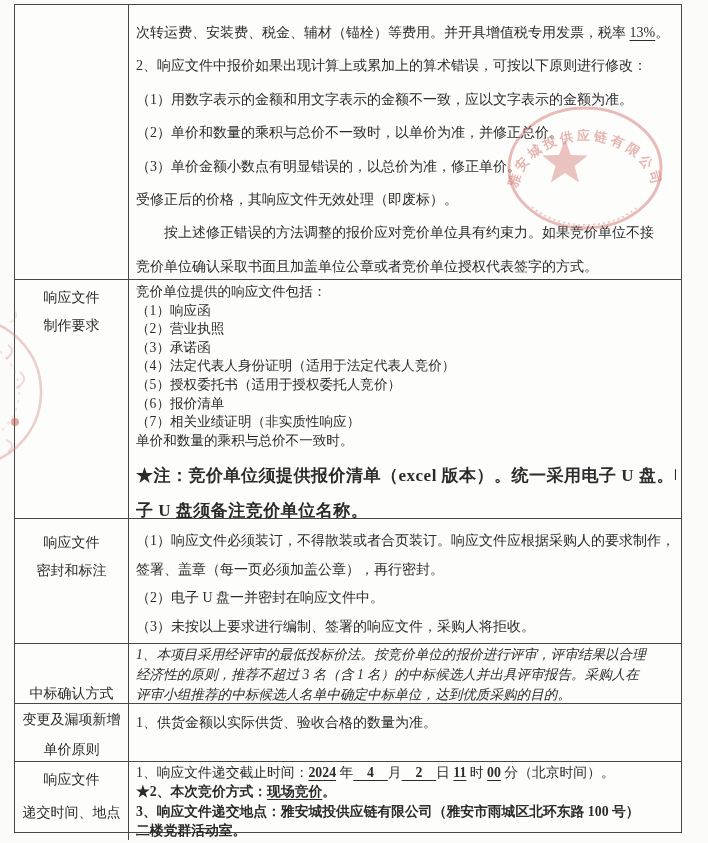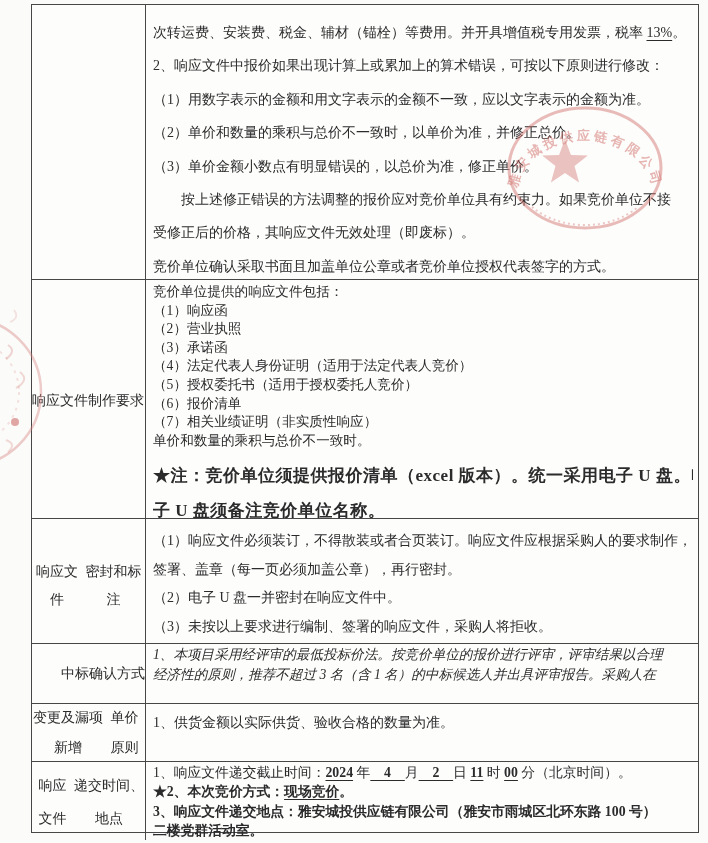--- a/index.html
+++ b/index.html
@@ -4,29 +4,29 @@
 <style>
   html,body{margin:0;padding:0;}
   body{
     width:708px;height:843px;position:relative;
     background:#fbfbf9;
     font-family:"Liberation Serif","DejaVu Serif",serif;
     color:#2b2b2b;overflow:hidden;
   }
   *{box-sizing:border-box;}
   .doc-table{
-    position:absolute;left:31px;top:4px;width:668px;height:829px;
+    position:absolute;left:14px;top:4px;width:668px;height:829px;
     border:1.4px solid #474747;background:#fdfdfc;
     display:flex;flex-direction:column;
   }
   .row{display:flex;border-bottom:1.4px solid #474747;flex:none;}
   .row:last-child{border-bottom:none;flex:1;}
   .cell-l{
     width:114px;flex:none;border-right:1.4px solid #474747;
-    display:flex;flex-direction:row;align-items:center;
+    display:flex;flex-direction:column;align-items:center;
     font-size:14px;text-align:center;
   }
   .cell-r{flex:1;padding:0 5px 0 7px;overflow:hidden;}
   .ln{white-space:nowrap;overflow:hidden;}
   
   .r1 .cell-r{padding-top:11px;font-size:14px;line-height:33.4px;}
   
   .r2{height:239px;}
   .r2 .cell-l{padding-top:4px;line-height:28px;}
   .r2 .cell-r{padding-top:3px;font-size:13.6px;line-height:18.6px;}
@@ -57,22 +57,22 @@
 <div class="doc-table">
 
   <div class="row r1 r1x">
     <div class="cell-l"></div>
     <div class="cell-r">
       <div class="ln"><span>次转运费、安装费、税金、辅材（锚栓）等费用。并开具增值税专用发票，税率 </span><span class="u">13%</span><span>。</span></div>
       <div class="ln">2、响应文件中报价如果出现计算上或累加上的算术错误，可按以下原则进行修改：</div>
       <div class="ln">（1）用数字表示的金额和用文字表示的金额不一致，应以文字表示的金额为准。</div>
       <div class="ln">（2）单价和数量的乘积与总价不一致时，以单价为准，并修正总价。</div>
       <div class="ln">（3）单价金额小数点有明显错误的，以总价为准，修正单价。</div>
+      <div class="ln">受修正后的价格，其响应文件无效处理（即废标）。</div>
       <div class="ln">　　按上述修正错误的方法调整的报价应对竞价单位具有约束力。如果竞价单位不接</div>
-      <div class="ln">受修正后的价格，其响应文件无效处理（即废标）。</div>
       <div class="ln">竞价单位确认采取书面且加盖单位公章或者竞价单位授权代表签字的方式。</div>
     </div>
   </div>
 
   <div class="row r2">
     <div class="cell-l">
       <div>响应文件</div>
       <div>制作要求</div>
     </div>
     <div class="cell-r">
@@ -105,20 +105,21 @@
     </div>
   </div>
 
   <div class="row r4">
     <div class="cell-l">
       <div>中标确认方式</div>
     </div>
     <div class="cell-r">
       <div class="ln">1、本项目采用经评审的最低投标价法。按竞价单位的报价进行评审，评审结果以合理</div>
       <div class="ln">经济性的原则，推荐不超过 3 名（含 1 名）的中标候选人并出具评审报告。采购人在</div>
+      <div class="ln">评审小组推荐的中标候选人名单中确定中标单位，达到优质采购的目的。</div>
     </div>
   </div>
 
   <div class="row r5">
     <div class="cell-l">
       <div>变更及漏项新增</div>
       <div>单价原则</div>
     </div>
     <div class="cell-r">
       <div class="ln">1、供货金额以实际供货、验收合格的数量为准。</div>

